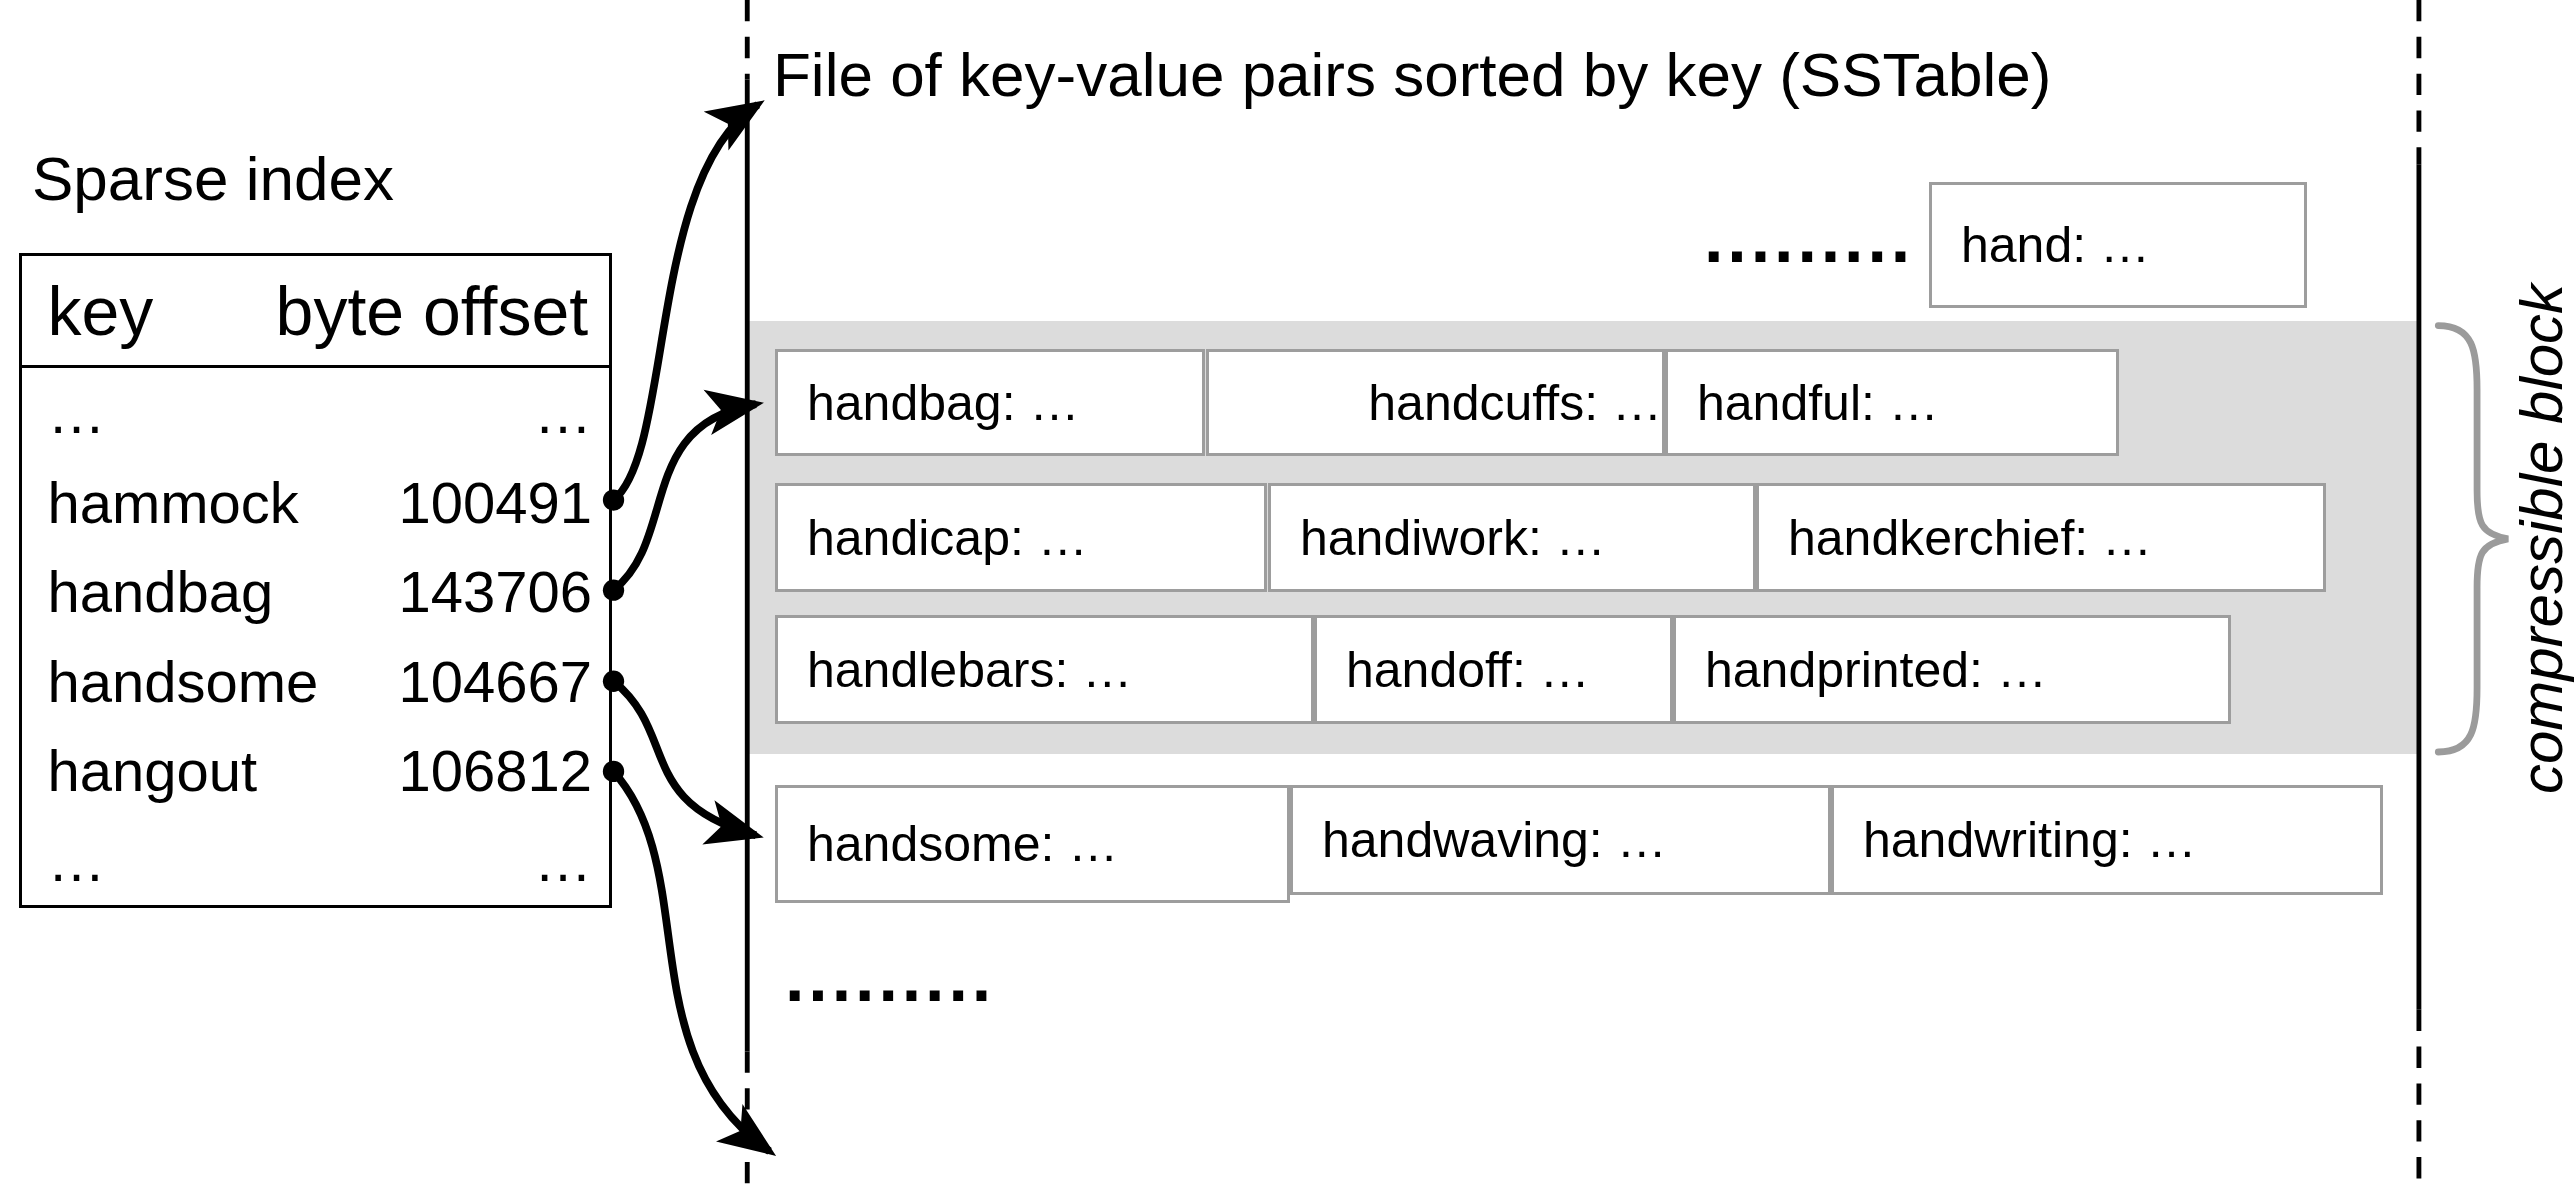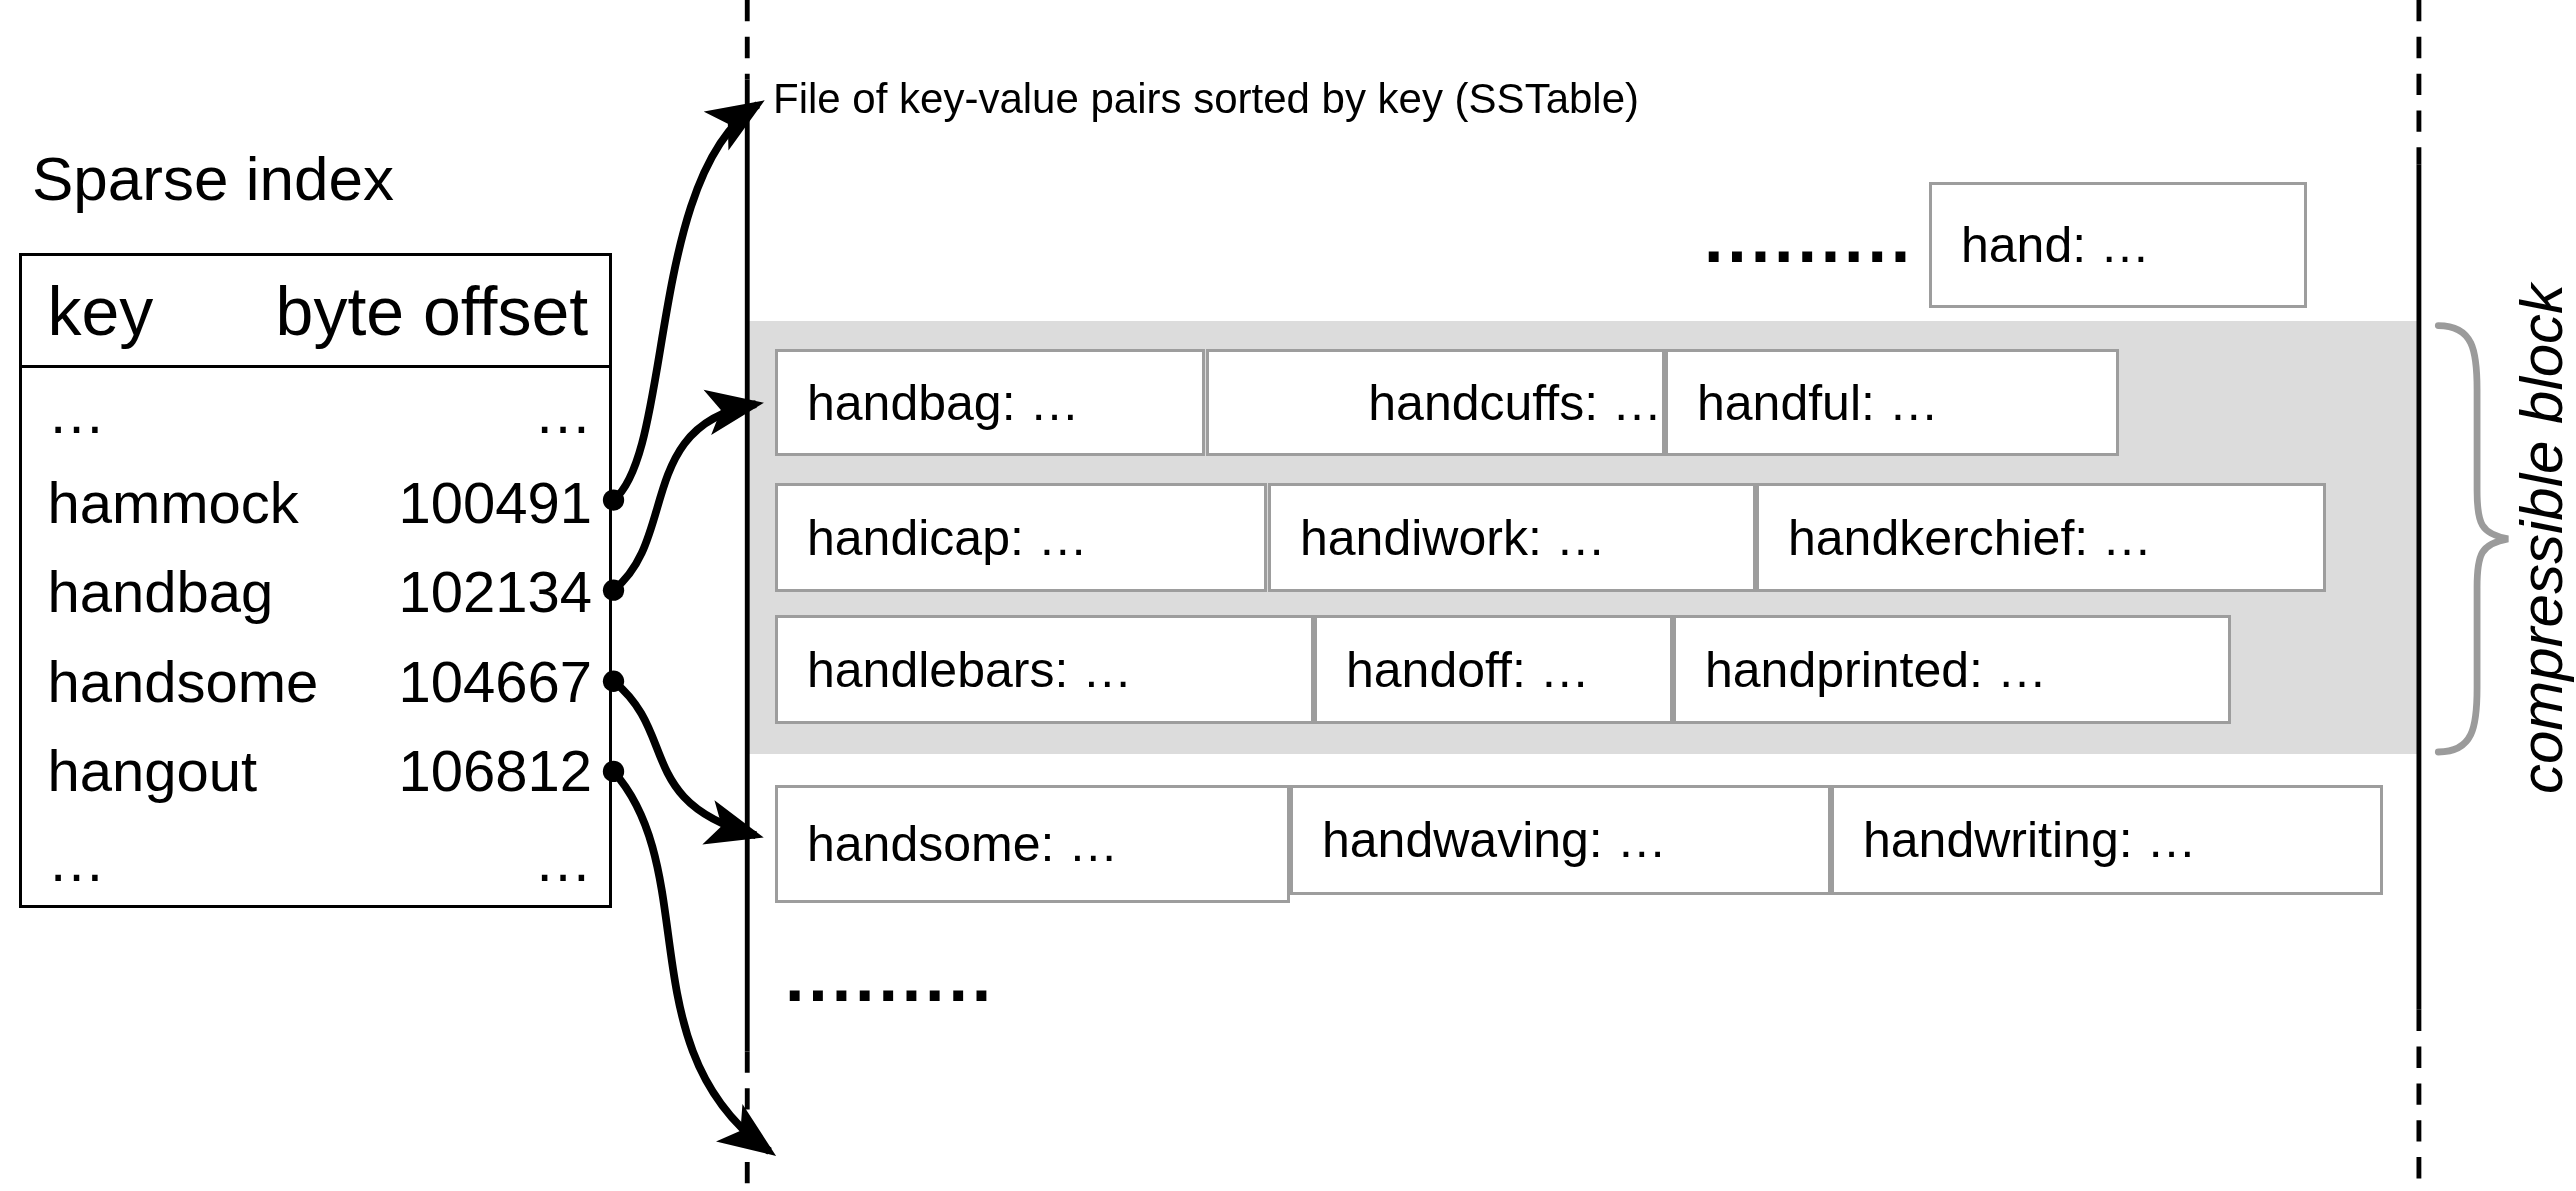--- a/index.html
+++ b/index.html
@@ -38,21 +38,21 @@
     flex:1;
     display:flex;align-items:center;justify-content:space-between;
     padding:0 17.4px 0 25px;
     font-size:58px;
   }
   .index-row .cell-offset{text-align:right;}
 
   
   #sstable-title{
     left:773px;top:39px;
-    font-size:42px;white-space:nowrap;margin-top:36px;
+    font-size:62px;white-space:nowrap;
   }
   .dots{
     font-size:70px;
     font-weight:bold;
     letter-spacing:3.9px;
     white-space:nowrap;
   }
   .entry{
     border:3.9px solid #9d9d9d;
     background:#ffffff;
@@ -93,21 +93,21 @@
       <div class="index-row">
         <span class="cell-key">…</span>
         <span class="cell-offset">…</span>
       </div>
       <div class="index-row">
         <span class="cell-key">hammock</span>
         <span class="cell-offset">100491</span>
       </div>
       <div class="index-row">
         <span class="cell-key">handbag</span>
-        <span class="cell-offset">102134</span>
+        <span class="cell-offset">143706</span>
       </div>
       <div class="index-row">
         <span class="cell-key">handsome</span>
         <span class="cell-offset">104667</span>
       </div>
       <div class="index-row">
         <span class="cell-key">hangout</span>
         <span class="cell-offset">106812</span>
       </div>
       <div class="index-row">

